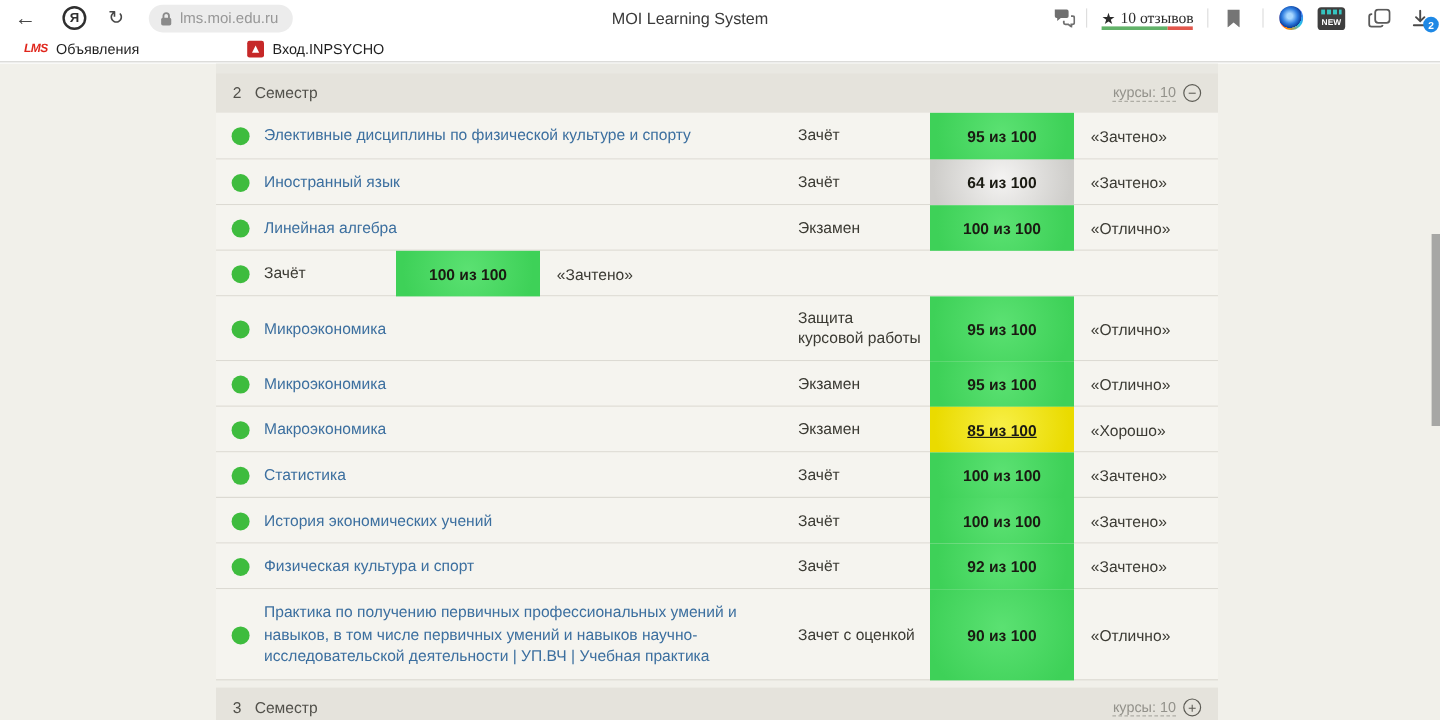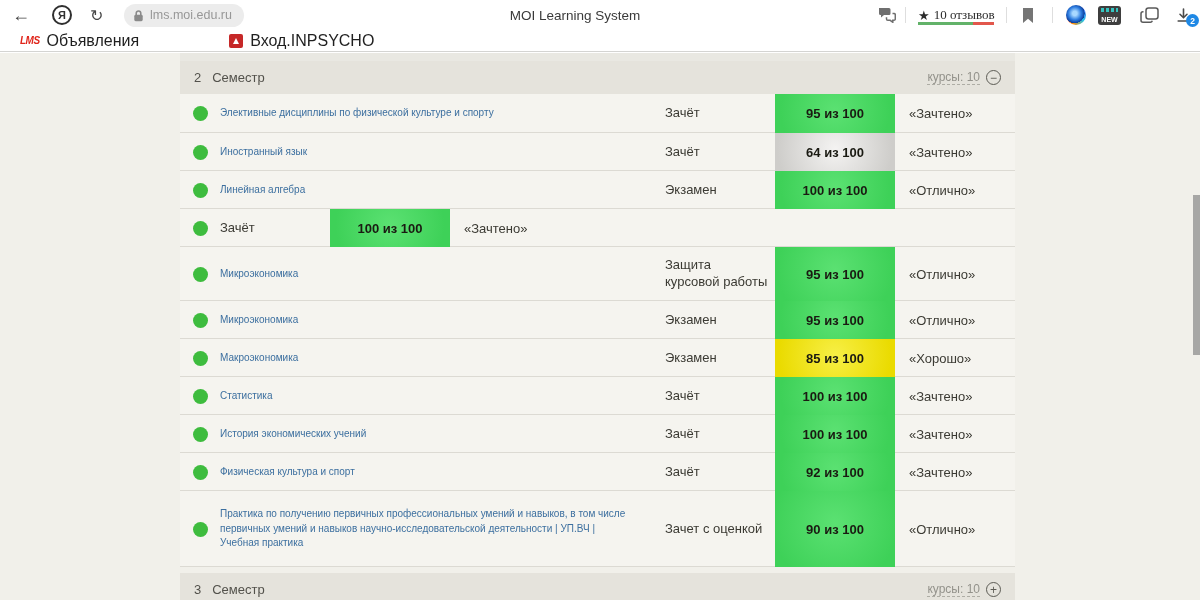--- a/index.html
+++ b/index.html
@@ -46,21 +46,21 @@
   .download-wrap { left:1176px; }
   .dl-badge { position:absolute; top:14px; left:1186px; width:13px; height:13px; border-radius:50%;
      background:#1e88e5; color:#fff; font-size:8.5px; font-weight:bold;
      display:flex; align-items:center; justify-content:center; }
 
   
   .bookmarks { position:absolute; top:30px; left:0; width:1200px; height:22px; background:#fff;
      border-bottom:1px solid #d4d4d2; display:flex; align-items:center; }
   .bm-item { display:flex; align-items:center; gap:7px; margin-left:20px; height:22px; }
   .lms-logo { font-size:10px; font-weight:bold; color:#e0261c; letter-spacing:-0.5px; font-style:italic; }
-  .bm-label { font-size:16px; color:#1f1f1f; }
+  .bm-label { font-size:12px; color:#1f1f1f; }
   .inpsycho-ic { width:14px; height:14px; background:#c62828; border-radius:2px; position:relative; margin-left:70px; }
   .inpsycho-ic::after { content:''; position:absolute; left:3.5px; top:4px;
      border-left:3.5px solid rgba(0,0,0,0); border-right:3.5px solid rgba(0,0,0,0); border-bottom:6px solid #fff; }
 
   
   .content { position:absolute; top:53px; left:0; width:1200px; height:547px; background:#f1f0ea; }
   .grades-table { position:absolute; left:180px; top:0; width:835px; }
   .table-top-strip { height:8px; background:#e9e8e2; }
 
   .section-header { height:33px; background:#e5e3dc; display:flex; align-items:center; padding:0 14px; }
@@ -70,28 +70,28 @@
   .courses-count { font-size:12px; color:#93928b; border-bottom:1px dashed #aeada5; line-height:1.2; }
   .circle-toggle { width:15px; height:15px; border:1.4px solid #5c5b54; border-radius:50%; margin-left:6px;
      display:flex; align-items:center; justify-content:center; font-size:12px; color:#5c5b54; line-height:1; }
   .section-header.bottom { margin-top:6px; }
 
   .row { position:relative; display:flex; align-items:stretch; background:#f5f4ef; }
   .row::after { content:''; position:absolute; left:0; right:0; bottom:0; height:1px; background:#dcdad3; }
   .cell { display:flex; align-items:center; }
   .dot-cell { width:40px; justify-content:center; }
   .dot { width:15px; height:15px; border-radius:50%; background:#3ebc3e; }
-  .name-cell { width:445px; padding-right:30px; font-size:10px; color:#3c6f9f; text-decoration:none; line-height:1.45; }
+  .name-cell { width:445px; padding-right:30px; font-size:13px; color:#3c6f9f; text-decoration:none; line-height:1.45; }
   .type-cell { width:110px; font-size:13px; color:#3b3a33; line-height:1.3; padding-right:6px; }
   .badge-cell { width:120px; position:relative; z-index:1; }
   .badge { width:100%; align-self:stretch; display:flex; align-items:center; justify-content:center;
      font-size:13px; font-weight:bold; color:#1a1a12; }
   .badge[data-score="green"]  { background:radial-gradient(circle at 50% 42%, #5be172 0%, #3ed158 85%); }
   .badge[data-score="gray"]   { background:radial-gradient(circle at 50% 42%, #f4f3f2 0%, #cecdca 90%); }
-  .badge[data-score="yellow"] { background:radial-gradient(circle at 50% 42%, #f7ef45 0%, #eadb00 88%); }
+  .badge[data-score="yellow"] { background:radial-gradient(circle at 50% 42%, #f7ef45 0%, #eadb00 88%);text-decoration:underline; }
   .grade-cell { width:120px; padding-left:14px; font-size:13px; color:#3b3a33; }
 
   
   .scroll-thumb { position:absolute; top:195px; right:0; width:7px; height:160px; background:#a7a7a5; }
 </style>
 </head>
 <body>
 
 <div class="window">
 

